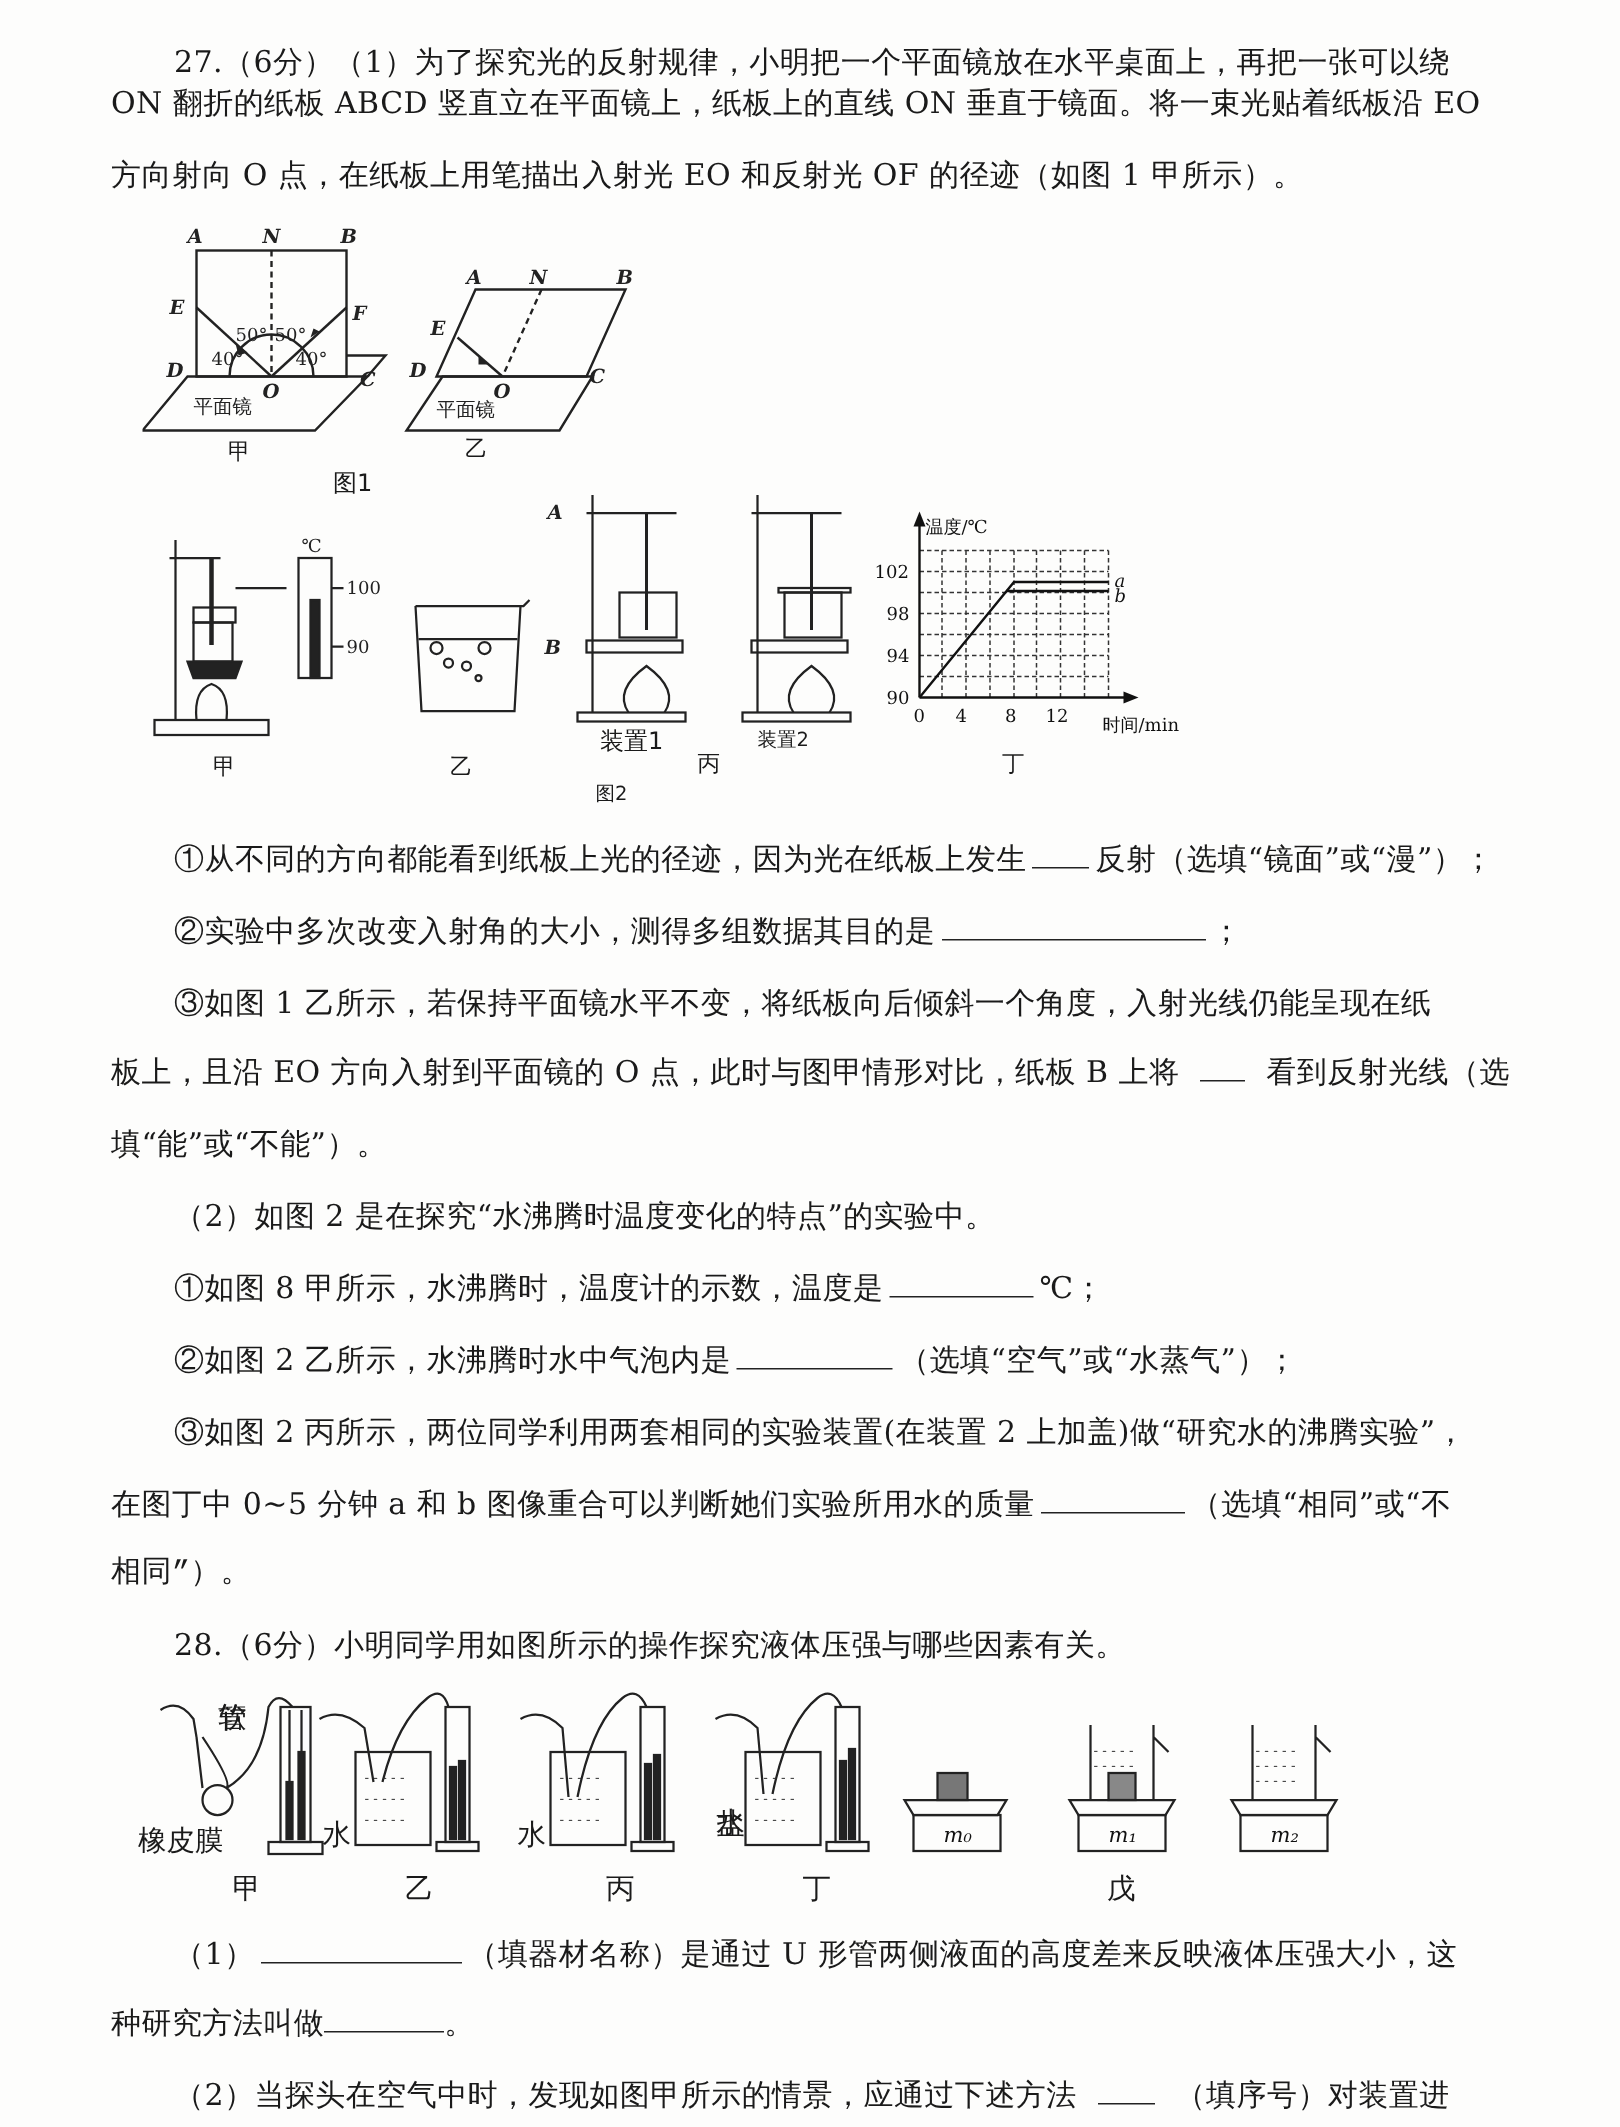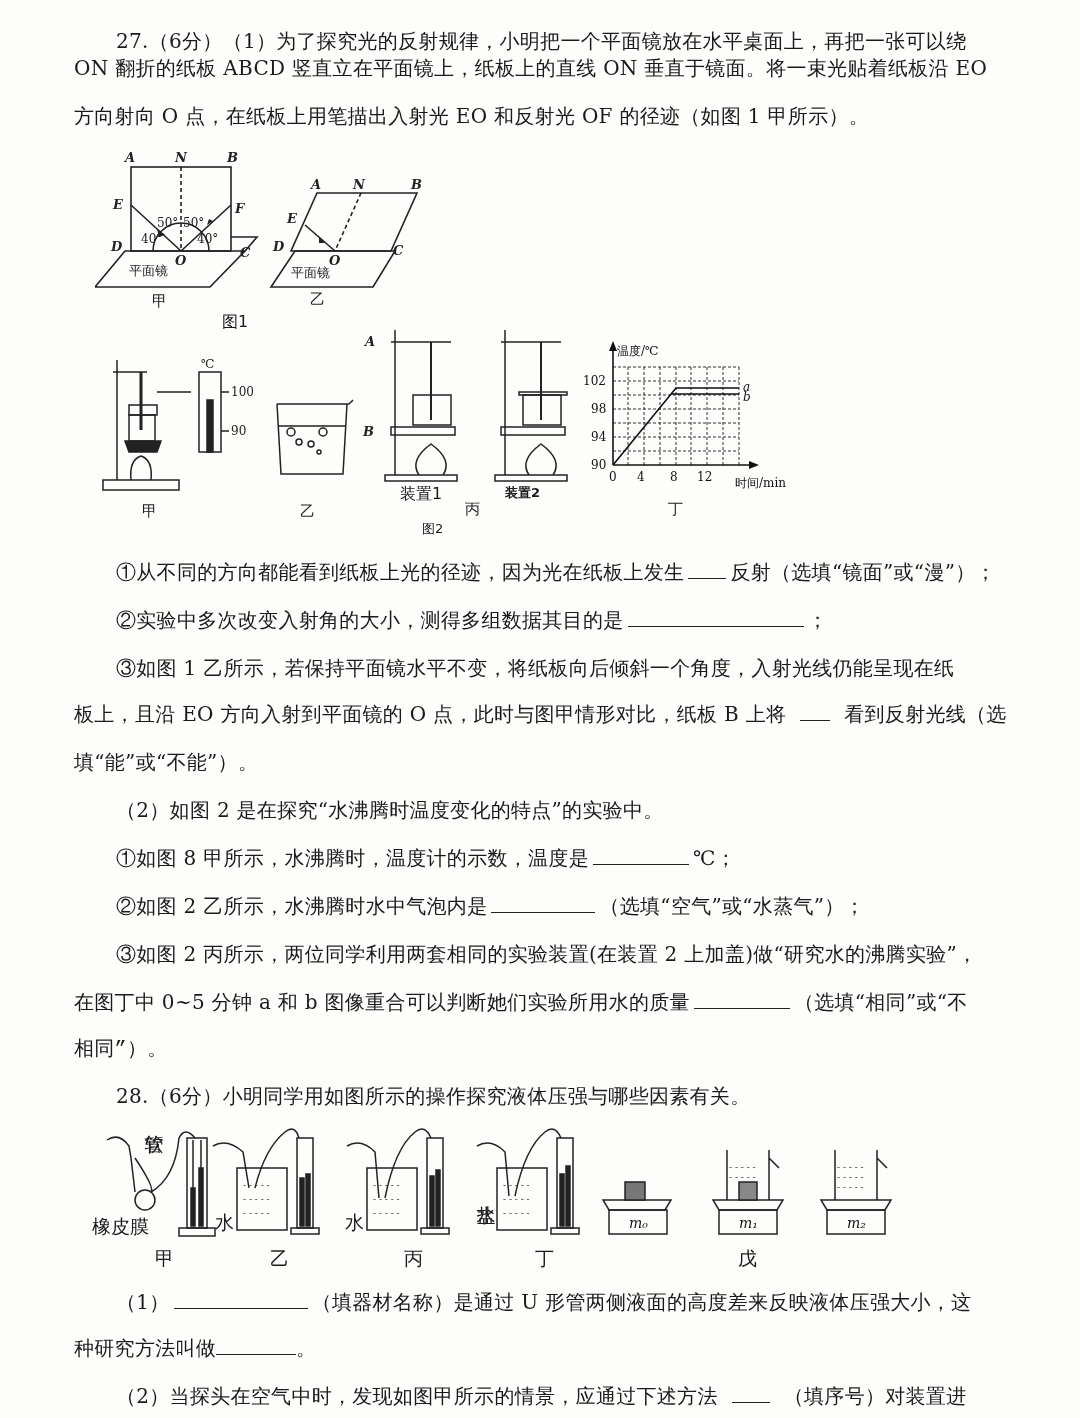--- a/index.html
+++ b/index.html
@@ -120,23 +120,23 @@
       <text x="136" y="105">90</text>
   </g>
   <g font-size="13" font-style="italic" font-weight="bold" fill="#222">
     <text x="270" y="16">A</text>
       <text x="268" y="106">B</text>
   </g>
 </svg>
 <span class="cap" style="left:142px;top:502px;">甲</span>
 <span class="cap" style="left:300px;top:502px;">乙</span>
 <span class="cap" style="left:400px;top:484px;font-size:16px;">装置1</span>
-<span class="cap" style="left:505px;top:484px;font-size:13px;font-weight:bold;">装置2</span>
+<span class="cap" style="left:505px;top:484px;font-size:13px;">装置2</span>
 <span class="cap" style="left:465px;top:500px;">丙</span>
-<span class="cap" style="left:422px;top:520px;font-size:13px;">图2</span>
+<span class="cap" style="left:397px;top:520px;font-size:13px;">图2</span>
 
 <svg class="fig" style="left:575px;top:335px;" width="240" height="170">
   <g stroke="#333" stroke-width="1" stroke-dasharray="3,2" fill="none">
     <line x1="38" y1="32" x2="164" y2="32"></line>
       <line x1="38" y1="46" x2="164" y2="46"></line>
     <line x1="38" y1="60" x2="164" y2="60"></line>
       <line x1="38" y1="74" x2="164" y2="74"></line>
     <line x1="38" y1="88" x2="164" y2="88"></line>
       <line x1="38" y1="102" x2="164" y2="102"></line>
     <line x1="38" y1="116" x2="164" y2="116"></line>

